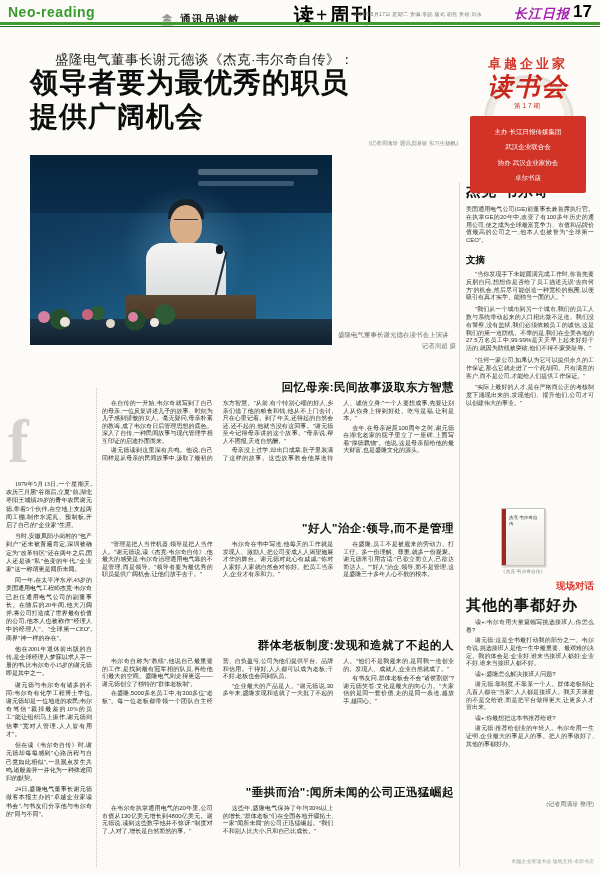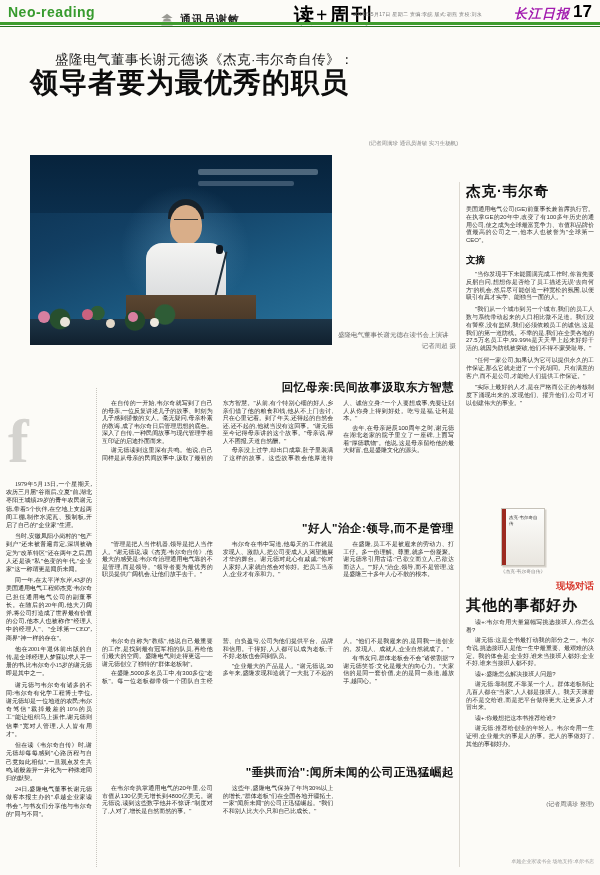--- a/index.html
+++ b/index.html
@@ -109,23 +109,36 @@
     <div class="dateline">2016年5月17日 星期二 责编:李皖 版式:胡燕 责校:刘永</div>
     <div class="paper-logo">长江日报</div>
     <div class="pageno">17</div>
   </div>
   <div class="rule-green"></div>
   <div class="rule-green2"></div>
 
   <div class="kicker">盛隆电气董事长谢元德谈《杰克·韦尔奇自传》：</div>
   <div class="headline">
     <div>领导者要为最优秀的职员</div>
+    <div>提供广阔机会</div>
   </div>
   <div class="byline">(记者周满珍 通讯员谢敏 实习生杨帆)</div>
 
+  <div class="badge">
+    <div class="seal"></div>
+    <div class="badge-top">卓越企业家</div>
+    <div class="badge-cal">读书会</div>
+    <div class="badge-issue">第17期</div>
+    <div class="badge-box">
+        <p>主办 长江日报传媒集团</p>
+        <p>武汉企业联合会</p>
+        <p>协办 武汉企业家协会</p>
+        <p>卓尔书店</p>
+      </div>
+  </div>
 
   <div class="photo">
     <div class="banner"></div>
     <div class="banner-line"></div>
     <div class="banner-line2"></div>
     <div class="glow"></div>
     <div class="hair"></div>
     <div class="head"></div>
     <div class="glasses"></div>
     <div class="collar"></div>
@@ -175,20 +188,21 @@
     </div>
     <div class="sec s2">
       <h2>"好人"治企:领导,而不是管理</h2>
       <div class="cols">
           <p>"管理是把人当作机器,领导是把人当作人。"谢元德说,读《杰克·韦尔奇自传》,他最大的感受是:韦尔奇治理通用电气靠的不是管理,而是领导。"领导者要为最优秀的职员提供广阔机会,让他们放手去干。"</p>
           <p>韦尔奇在书中写道,他每天的工作就是发现人、激励人,把公司变成人人渴望施展才华的舞台。谢元德对此心有戚戚:"你对人家好,人家就自然会对你好。把员工当亲人,企业才有亲和力。"</p>
           <p>在盛隆,员工不是被雇来的劳动力、打工仔。多一份理解、尊重,就多一份凝聚。谢元德常引用古话:"己欲立而立人,己欲达而达人。""好人"治企,领导,而不是管理,这是盛隆三十多年人心不散的根本。</p>
         </div>
     </div>
     <div class="sec s3">
+      <h2>群体老板制度:发现和造就了不起的人</h2>
       <div class="cols">
           <p>韦尔奇自称为"教练",他说自己最重要的工作,是找到最有冠军相的队员,再给他们最大的空间。盛隆电气则走得更远——谢元德创立了独特的"群体老板制"。</p>
           <p>在盛隆,5000多名员工中,有300多位"老板"。每一位老板都带领一个团队自主经营、自负盈亏,公司为他们提供平台、品牌和信用。干得好,人人都可以成为老板;干不好,老板也会回到队员。</p>
           <p>"企业最大的产品是人。"谢元德说,30多年来,盛隆发现和造就了一大批了不起的人。"他们不是我雇来的,是同我一道创业的。发现人、成就人,企业自然就成了。"</p>
           <p>有书友问,群体老板会不会"诸侯割据"?谢元德笑答:文化是最大的向心力。"大家信的是同一套价值,走的是同一条道,越放手,越同心。"</p>
         </div>
     </div>
     <div class="sec s4">
       <h2>"垂拱而治":闻所未闻的公司正迅猛崛起</h2>
       <div class="cols">

